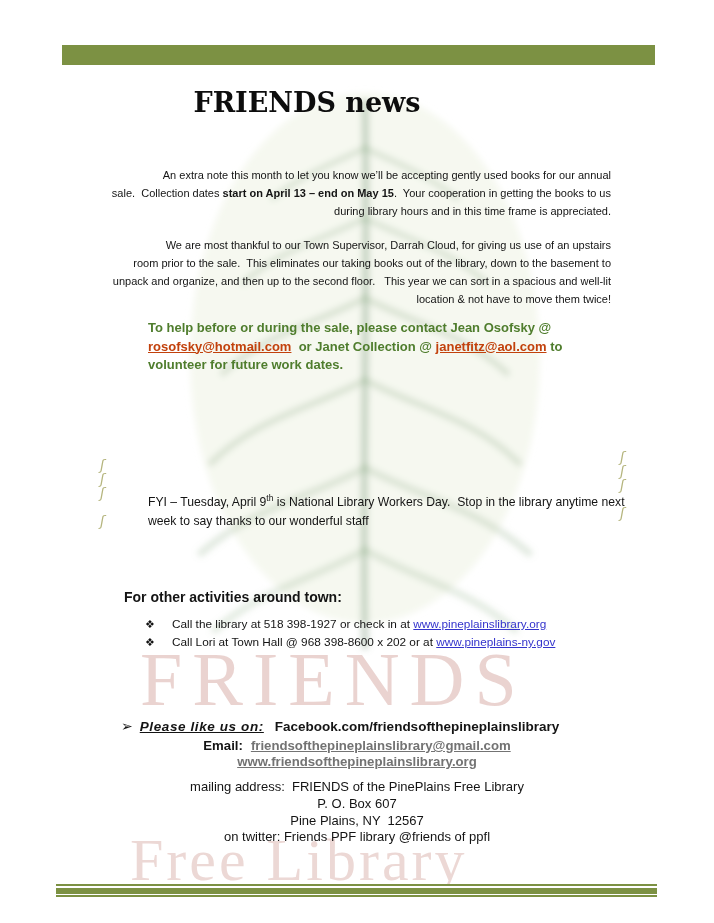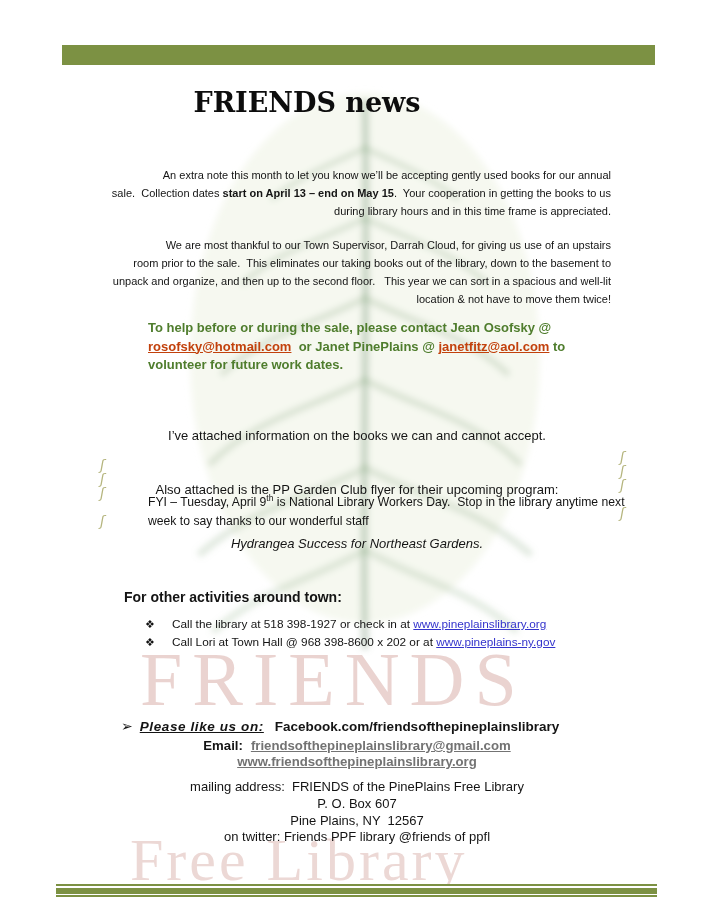--- a/index.html
+++ b/index.html
@@ -116,27 +116,22 @@
   <div class="topbar"></div>
   <div class="bottombar"></div>
 
   <div class="title">FRIENDS news</div>
 
   <div class="body-col intro">
     <p class="para"><span>An extra note this month to let you know we’ll be accepting gently used books for our annual sale.  Collection dates </span><span class="bold">start on April 13 – end on May 15</span><span>.  Your cooperation in getting the books to us during library hours and in this time frame is appreciated.</span></p>
     <p class="para">We are most thankful to our Town Supervisor, Darrah Cloud, for giving us use of an upstairs room prior to the sale.  This eliminates our taking books out of the library, down to the basement to unpack and organize, and then up to the second floor.   This year we can sort in a spacious and well-lit location &amp; not have to move them twice!</p>
   </div>
 
-  <div class="volunteer"><span>To help before or during the sale, please contact Jean Osofsky @ </span><a>rosofsky@hotmail.com</a><span>  or Janet PinePlains @ </span><a>janetfitz@aol.com</a><span> to volunteer for future work dates.</span></div>
+  <div class="volunteer"><span>To help before or during the sale, please contact Jean Osofsky @ </span><a>rosofsky@hotmail.com</a><span>  or Janet Collection @ </span><a>janetfitz@aol.com</a><span> to volunteer for future work dates.</span></div>
 
-  <div class="attach">
-    <div>I’ve attached information on the books we can and cannot accept.</div>
-    <div>Also attached is the PP Garden Club flyer for their upcoming program:</div>
-    <div class="italic">Hydrangea Success for Northeast Gardens.</div>
-  </div>
 
   <div class="squiggle left">ʃ
 ʃ
 ʃ
 
 ʃ</div>
   <div class="squiggle right">ʃ
 ʃ
 ʃ
 

